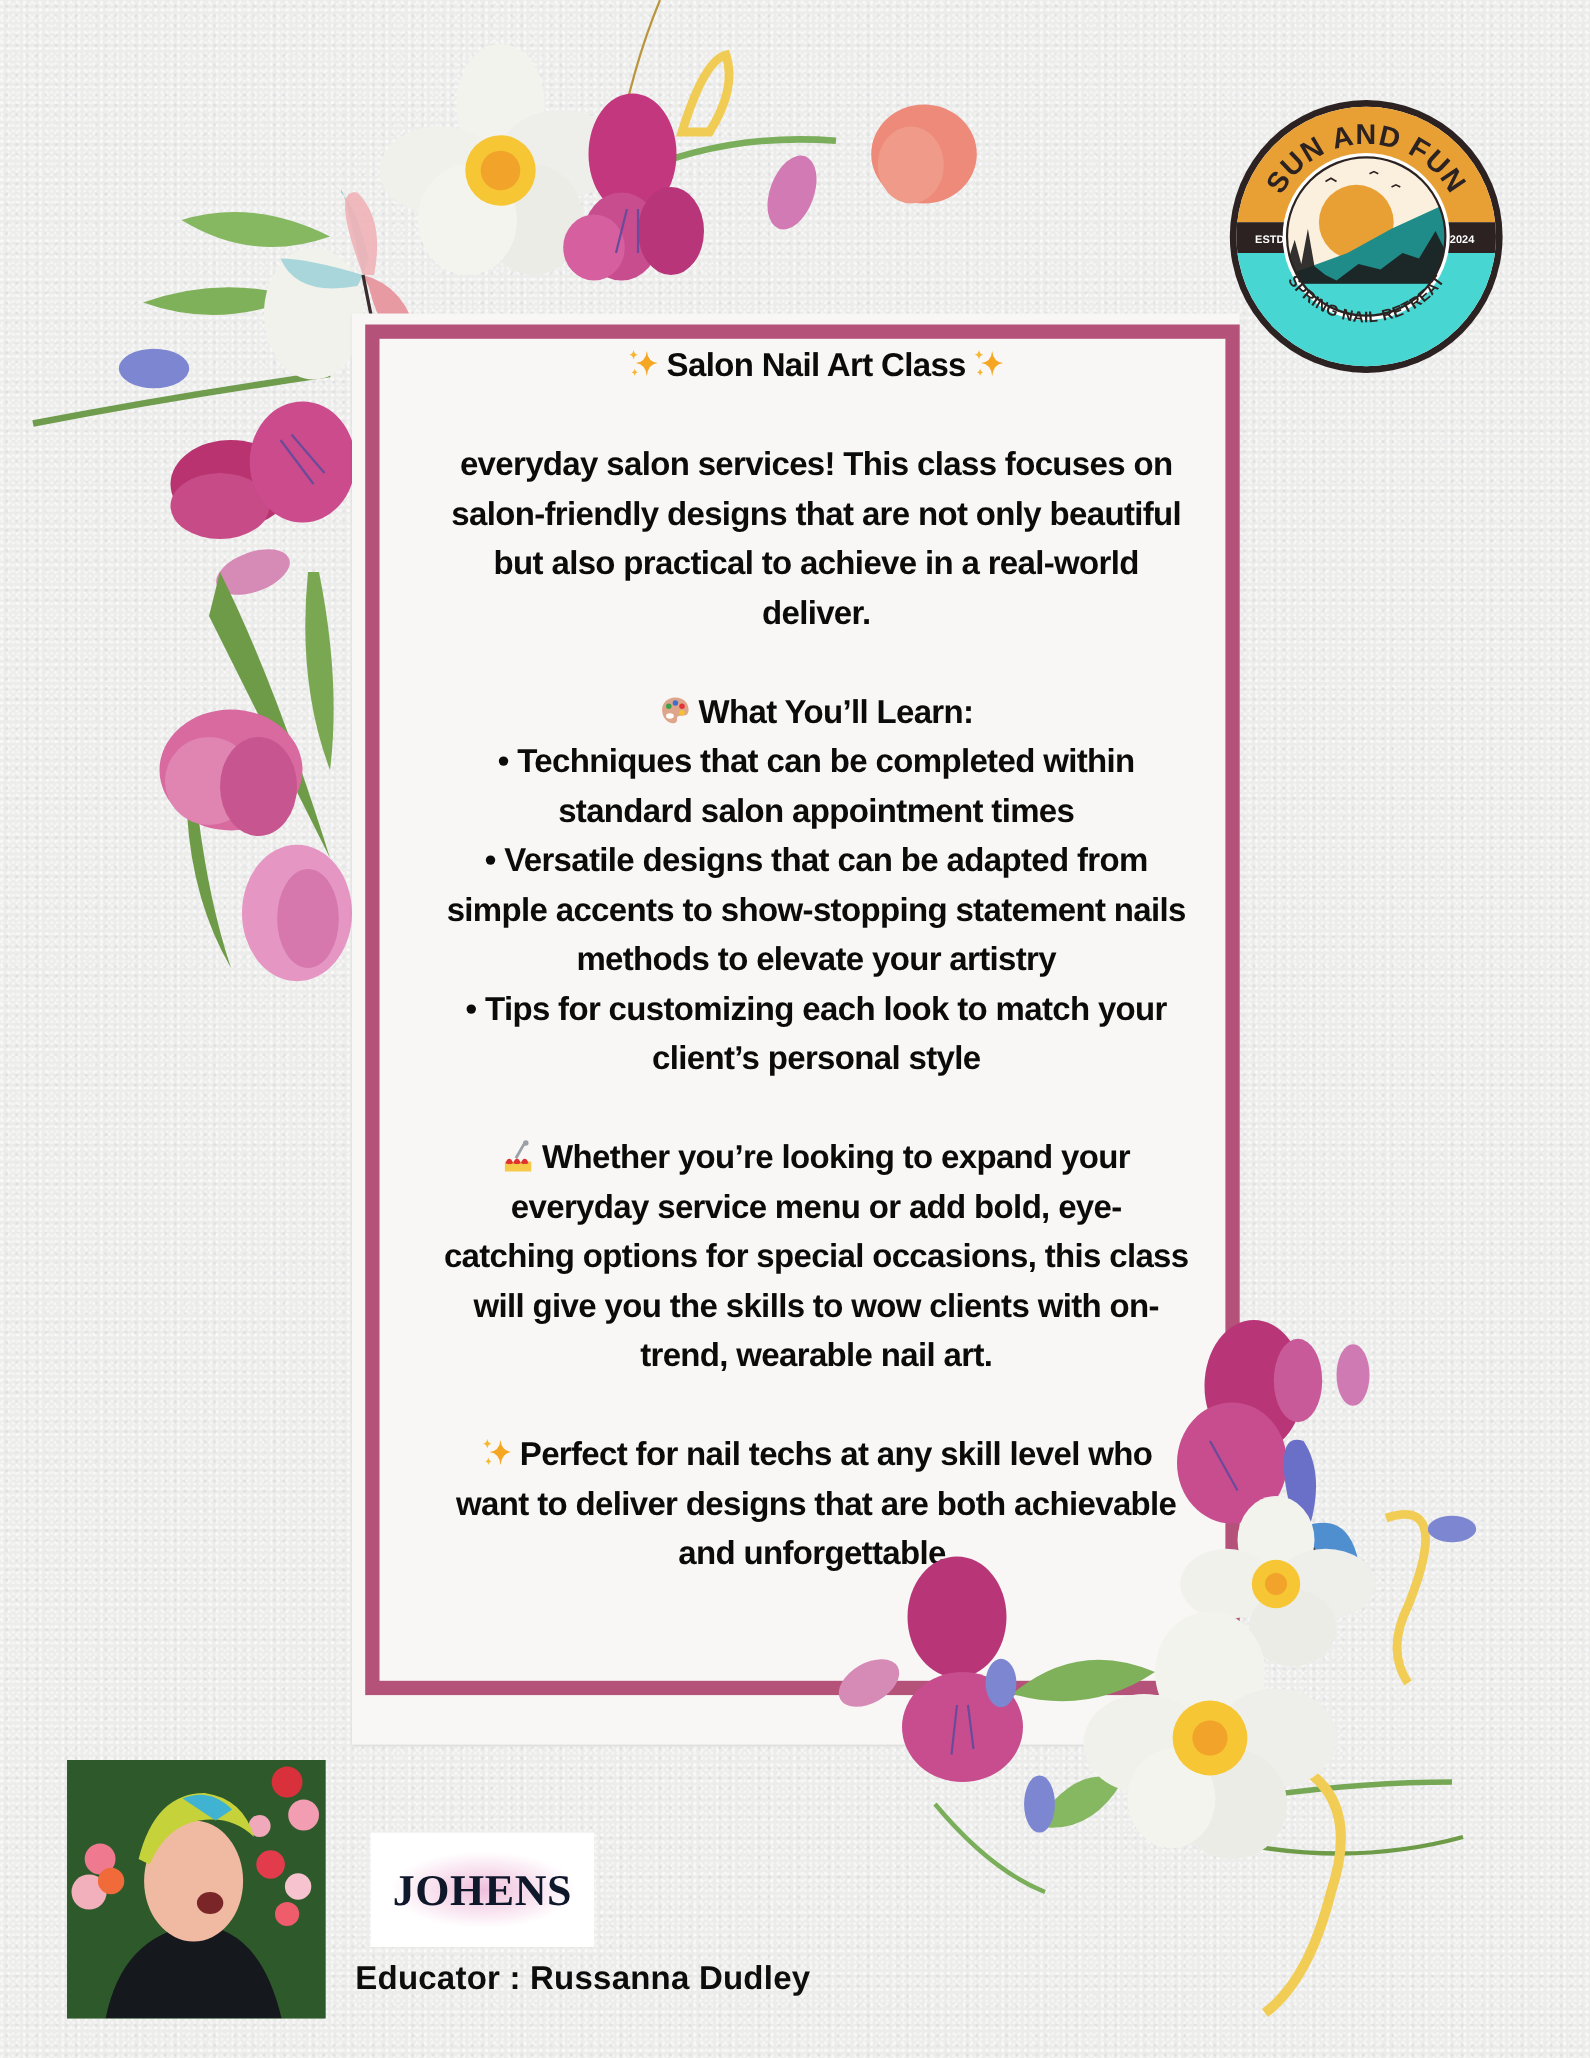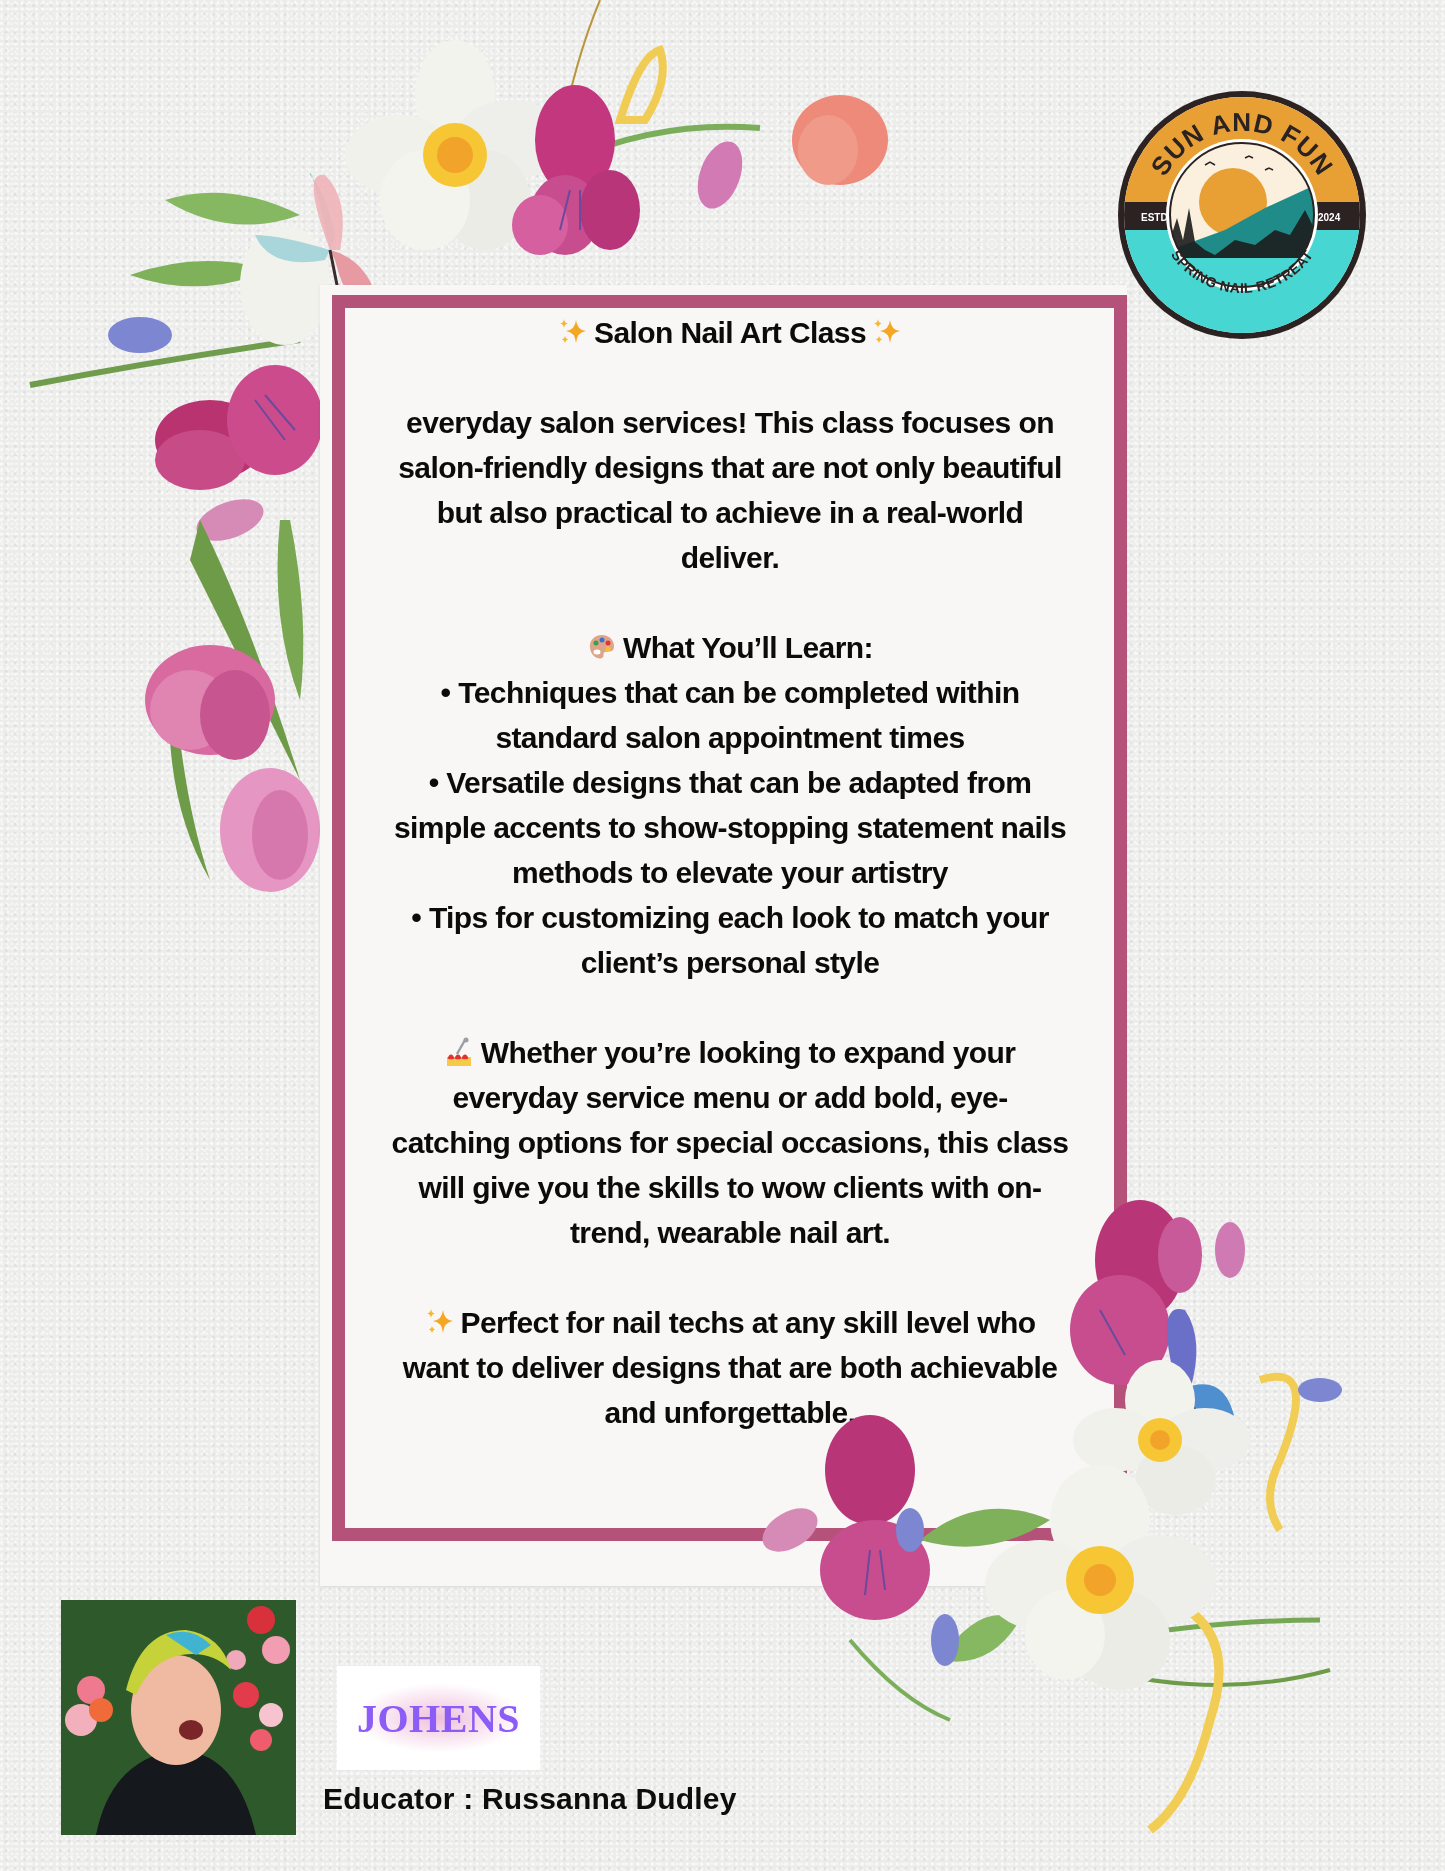--- a/index.html
+++ b/index.html
@@ -18,21 +18,21 @@
   .card-outer {
     position: absolute; left: 320px; top: 285px; width: 807px; height: 1301px;
     background: #f8f7f5;
     box-shadow: 0 1px 3px rgba(0,0,0,0.08);
   }
   .card-frame {
     position: absolute; left: 332px; top: 295px; width: 795px; height: 1246px;
     box-sizing: border-box; border: 13px solid #b5527a; background: #f8f7f5;
   }
   .card-text {
-    position: absolute; left: 340px; top: 310px; width: 780px;
+    position: absolute; left: 352px; top: 310px; width: 780px;
     text-align: center; color: #0b0b0b;
     font-family: "Liberation Sans", sans-serif; font-weight: bold;
     font-size: 30px; line-height: 45px; letter-spacing: -0.6px;
   }
   .card-text .line { display: block; white-space: nowrap; height: 45px; }
   .card-text .blank { display: block; height: 45px; }
   .emoji { display: inline-block; vertical-align: -4px; margin-right: 6px; }
   .emoji-after { margin-right: 0; margin-left: 6px; }
 
   
@@ -42,21 +42,21 @@
   .photo {
     position: absolute; left: 61px; top: 1600px; width: 235px; height: 235px;
     overflow: hidden; background: #2f5a2a;
   }
   .johens {
     position: absolute; left: 337px; top: 1666px; width: 203px; height: 104px;
     background: #ffffff; display: flex; align-items: center; justify-content: center;
   }
   .johens-word {
     position: relative; font-family: "Liberation Serif", "DejaVu Serif", serif;
-    font-weight: bold; font-size: 40px; color: #8b5cf6; letter-spacing: 0.5px; z-index: 2;
+    font-weight: bold; font-size: 40px; color: #0f172a; letter-spacing: 0.5px; z-index: 2;
   }
   .johens-lace {
     position: absolute; left: 20px; top: 18px; width: 165px; height: 68px;
     background: radial-gradient(ellipse at center, rgba(236,180,214,0.85) 0%, rgba(244,205,228,0.5) 45%, transparent 72%);
   }
   .educator {
     position: absolute; left: 323px; top: 1782px;
     font-family: "Liberation Sans", sans-serif; font-weight: bold;
     font-size: 30px; color: #0d0d0d; white-space: nowrap; letter-spacing: 0.2px;
   }

